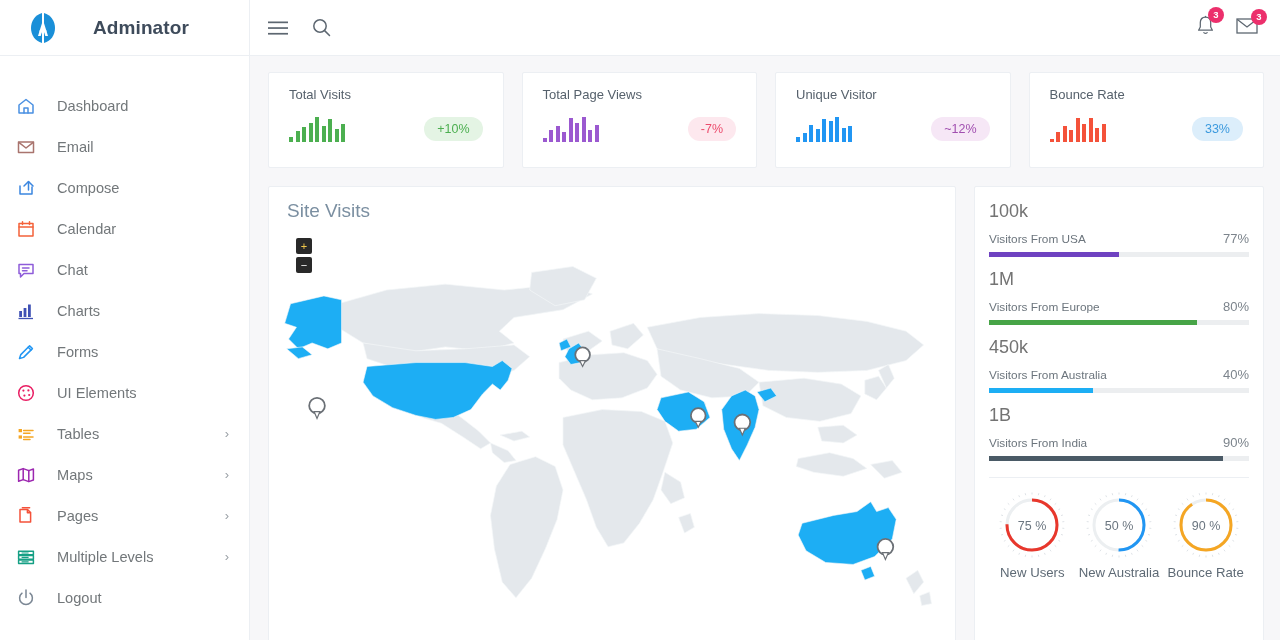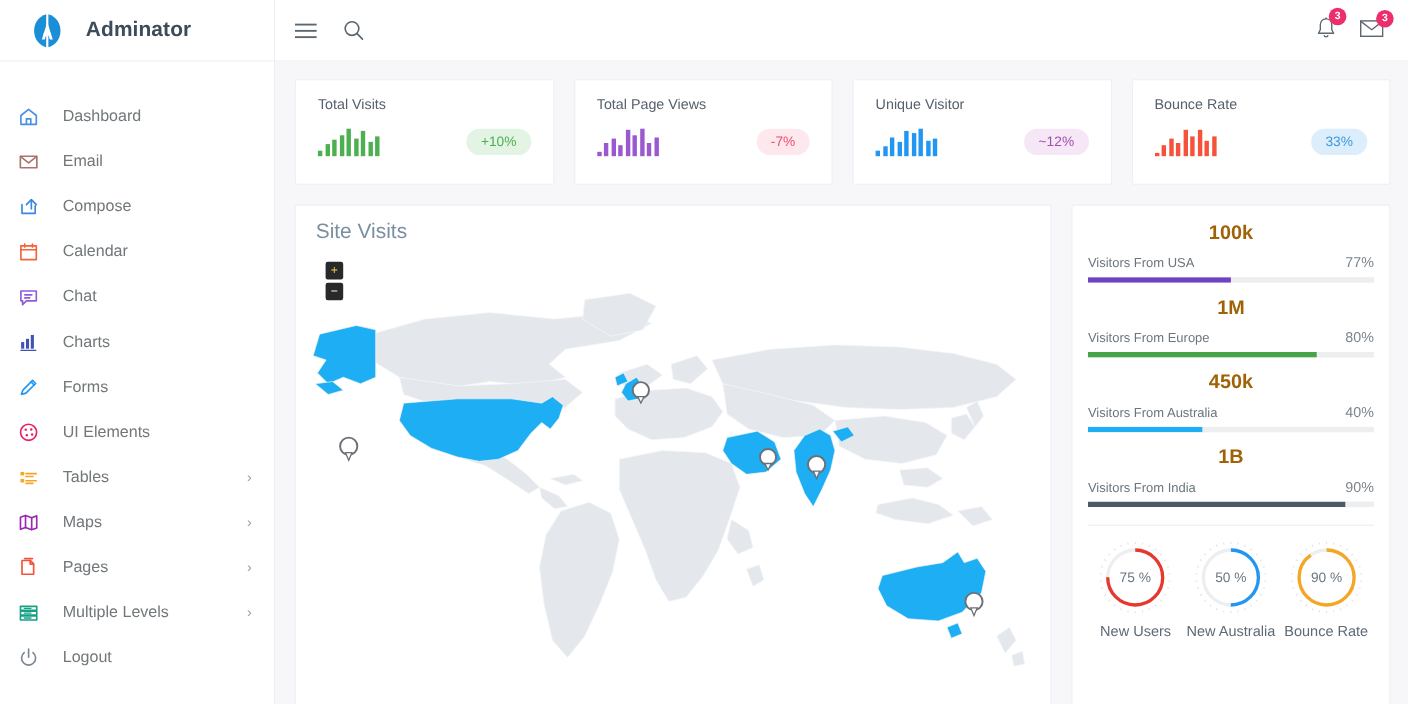--- a/index.html
+++ b/index.html
@@ -11,21 +11,21 @@
   }
   .app { display: flex; width: 1280px; height: 640px; }
 
   
   .sidebar {
     width: 250px; height: 640px; background: #fff;
     border-right: 1px solid #eceff3; flex: 0 0 250px;
   }
   .brand {
     height: 56px; display: flex; align-items: center;
-    padding-left: 26px; gap: 18px;
+    padding-left: 26px; gap: 33px;
     border-bottom: 1px solid #eceff3;
   }
   .brand-logo { width: 34px; height: 34px; position: relative; }
   .brand-title { font-size: 19px; color: #3e4b5b; font-weight: 600; letter-spacing: .1px; }
 
   .nav { padding-top: 29px; }
   .nav-item {
     display: flex; align-items: center; height: 41px;
     padding-left: 16px; padding-right: 20px; cursor: pointer;
     position: relative;
@@ -93,21 +93,21 @@
   }
   .zoom-btn.plus { color: #f2c94c; }
   .worldmap { position: absolute; top: 42px; left: 0; width: 100%; height: 420px; }
 
   
   .side-card {
     width: 290px; flex: 0 0 290px; background: #fff;
     border: 1px solid #eceff3; border-radius: 2px; padding: 14px 14px 0 14px;
   }
   .vstat { margin-bottom: 12px; }
-  .vstat-num { font-size: 18px; font-weight: 700; color: #a16207; margin-bottom: 9px; text-align: center; }
+  .vstat-num { font-size: 18px; font-weight: 400; color: #737373; margin-bottom: 9px; }
   .vstat-line { display: flex; align-items: baseline; margin-bottom: 6px; }
   .vstat-label { font-size: 11.8px; color: #6c757d; }
   .vstat-pct { margin-left: auto; font-size: 13px; color: #7c848c; }
   .bar { height: 5px; background: #eceef0; border-radius: 0; overflow: hidden; }
   .bar > span { display: block; height: 100%; }
   .divider { border-top: 1px solid #eceff3; margin: 16px 0 0 0; }
   .gauges { display: flex; justify-content: space-between; padding: 14px 0 0 0; }
   .gauge { width: 92px; text-align: center; }
   .gauge-label { font-size: 13.2px; color: #5e6a75; margin-top: 3px; }
 </style>

